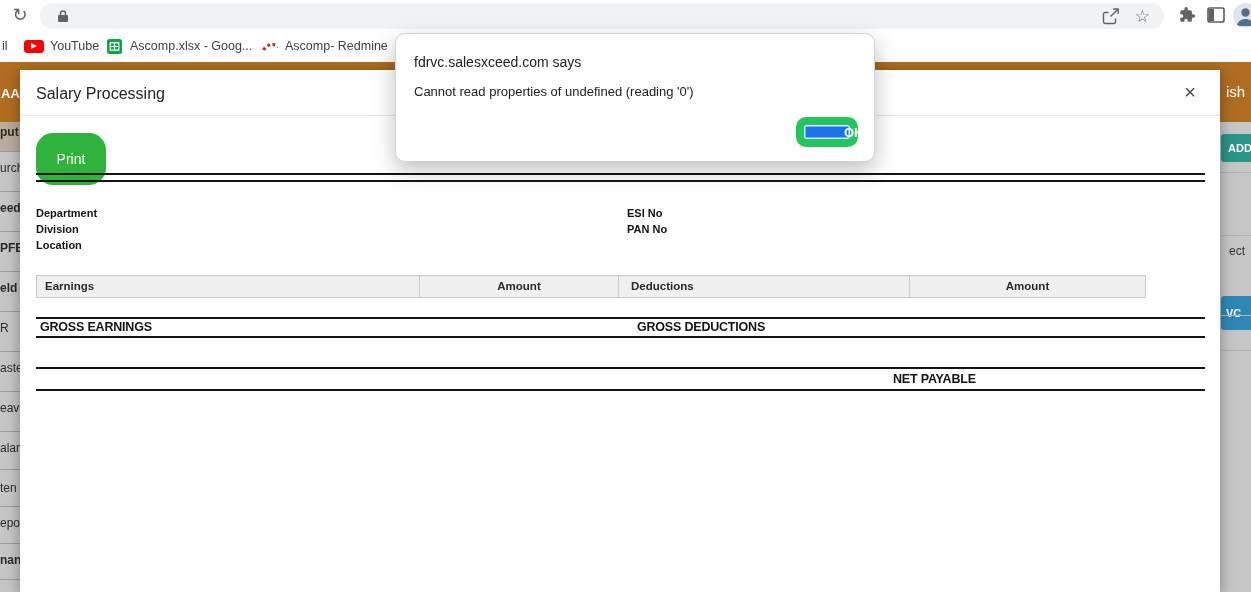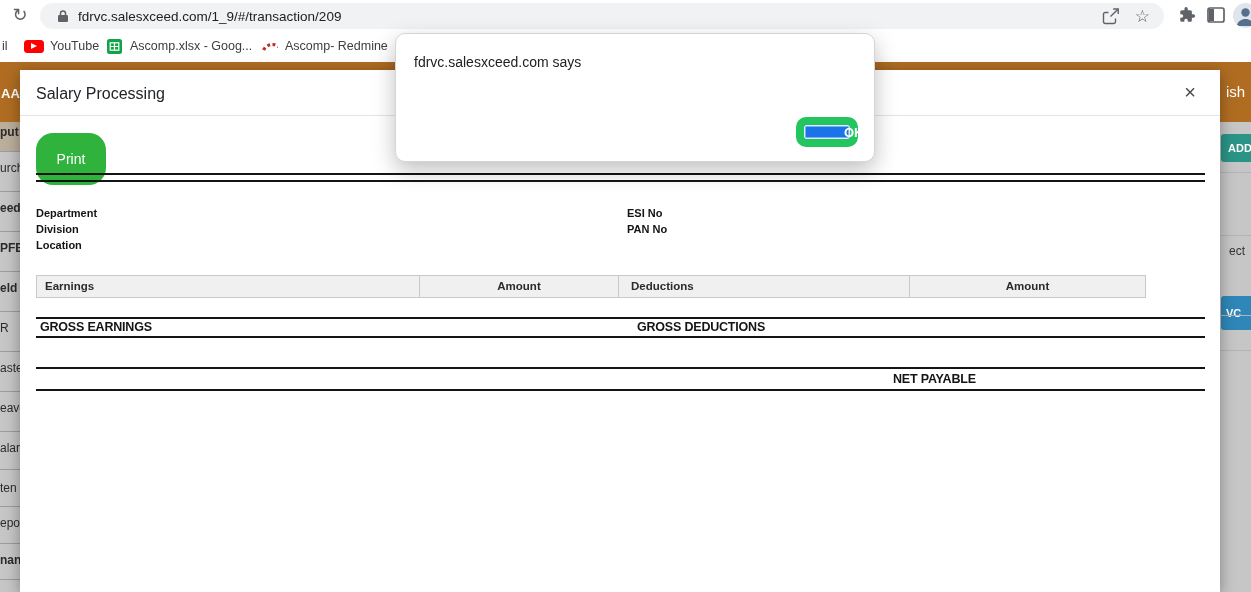--- a/index.html
+++ b/index.html
@@ -145,21 +145,20 @@
 
   <div id="toolbar" class="abs">
     <div class="reload abs">↻</div>
     <div class="omnibox abs">
       <span class="lock-wrap abs">
         <svg width="12" height="14" viewBox="0 0 12 14">
             <rect x="1" y="6" width="10" height="7" rx="1.2" fill="#5f6368"></rect>
             <path d="M3.5 6.2V4.4a2.5 2.5 0 0 1 5 0v1.8" stroke="#5f6368" stroke-width="1.5" fill="none"></path>
           </svg>
       </span>
-      <span class="url-text abs">fdrvc.salesxceed.com/1_9/#/transaction/209</span>
       <span class="share-wrap abs">
         <svg width="18" height="17" viewBox="0 0 18 17" fill="none" stroke="#5f6368" stroke-width="1.4">
             <path d="M6.5 4.5H3.2A1.7 1.7 0 0 0 1.5 6.2v7.6a1.7 1.7 0 0 0 1.7 1.7h8.6a1.7 1.7 0 0 0 1.7-1.7V10.5"></path>
             <path d="M8.5 8.5 16 1.2"></path>
             <path d="M11.2 1h5v5"></path>
           </svg>
       </span>
       <span class="star abs">☆</span>
     </div>
     <span class="puzzle-wrap abs">
@@ -229,16 +228,17 @@
 
     <div class="slip-line net-line-top abs"></div>
     <div class="slip-line net-line-bot abs"></div>
     <div class="net-box abs">
       <div class="net-label">NET PAYABLE</div>
     </div>
   </div>
 
   <div id="alert" class="abs">
     <div class="alert-title abs">fdrvc.salesxceed.com says</div>
+    <div class="alert-msg abs">Cannot read properties of undefined (reading '0')</div>
     <button class="ok-btn abs">OK</button>
   </div>
 
 </div>
 
 </body></html>

